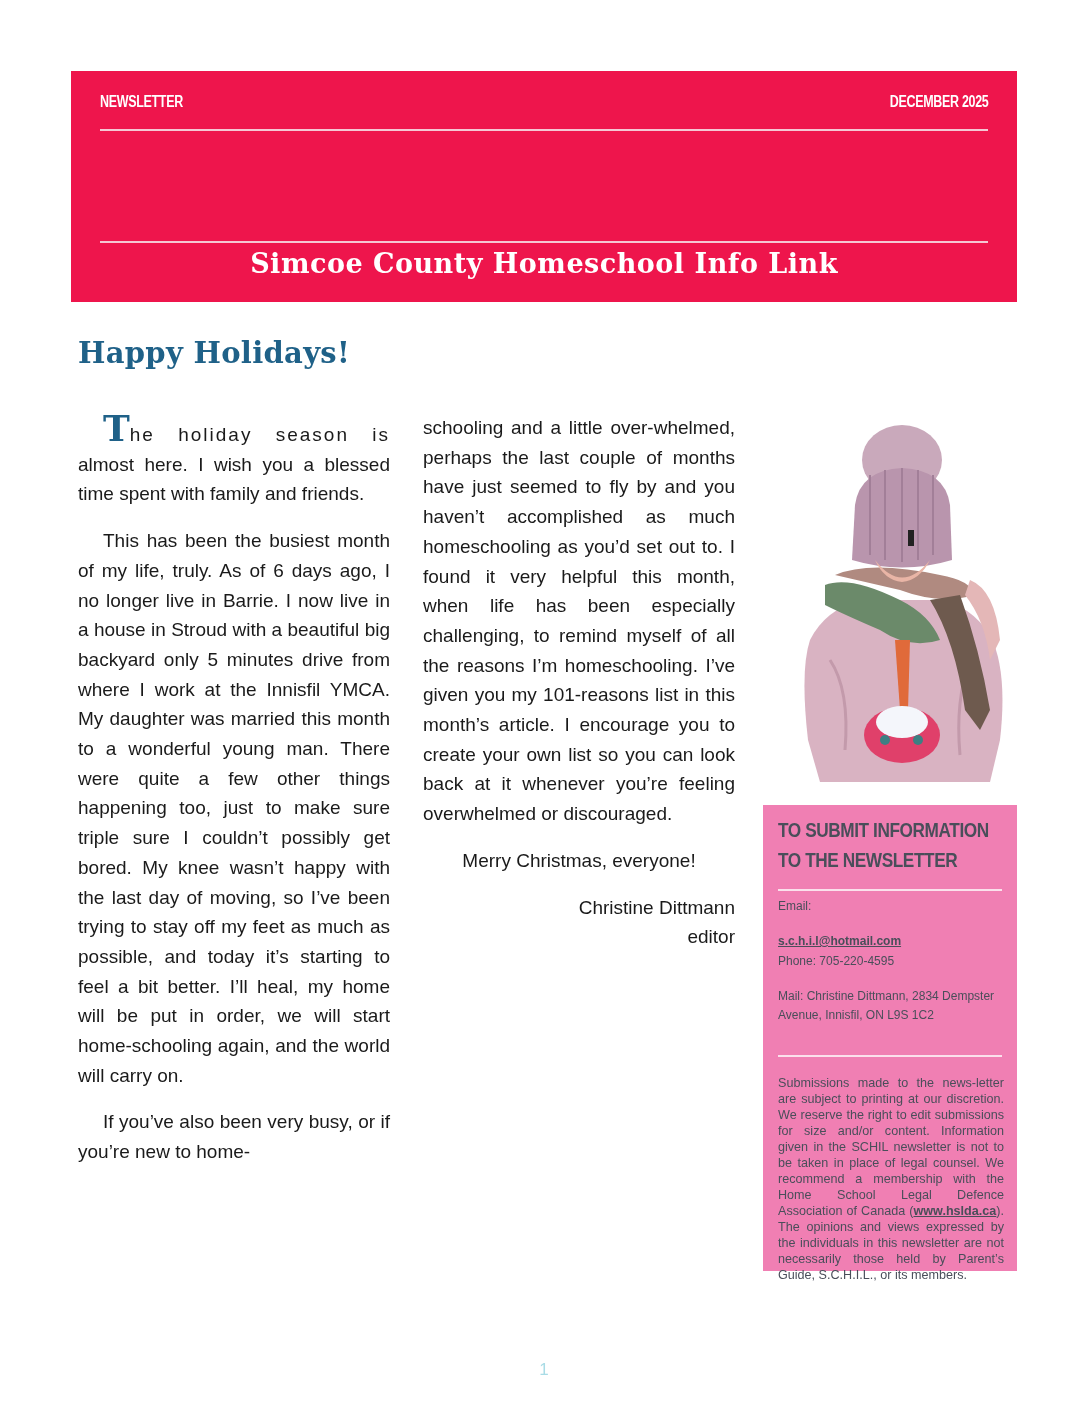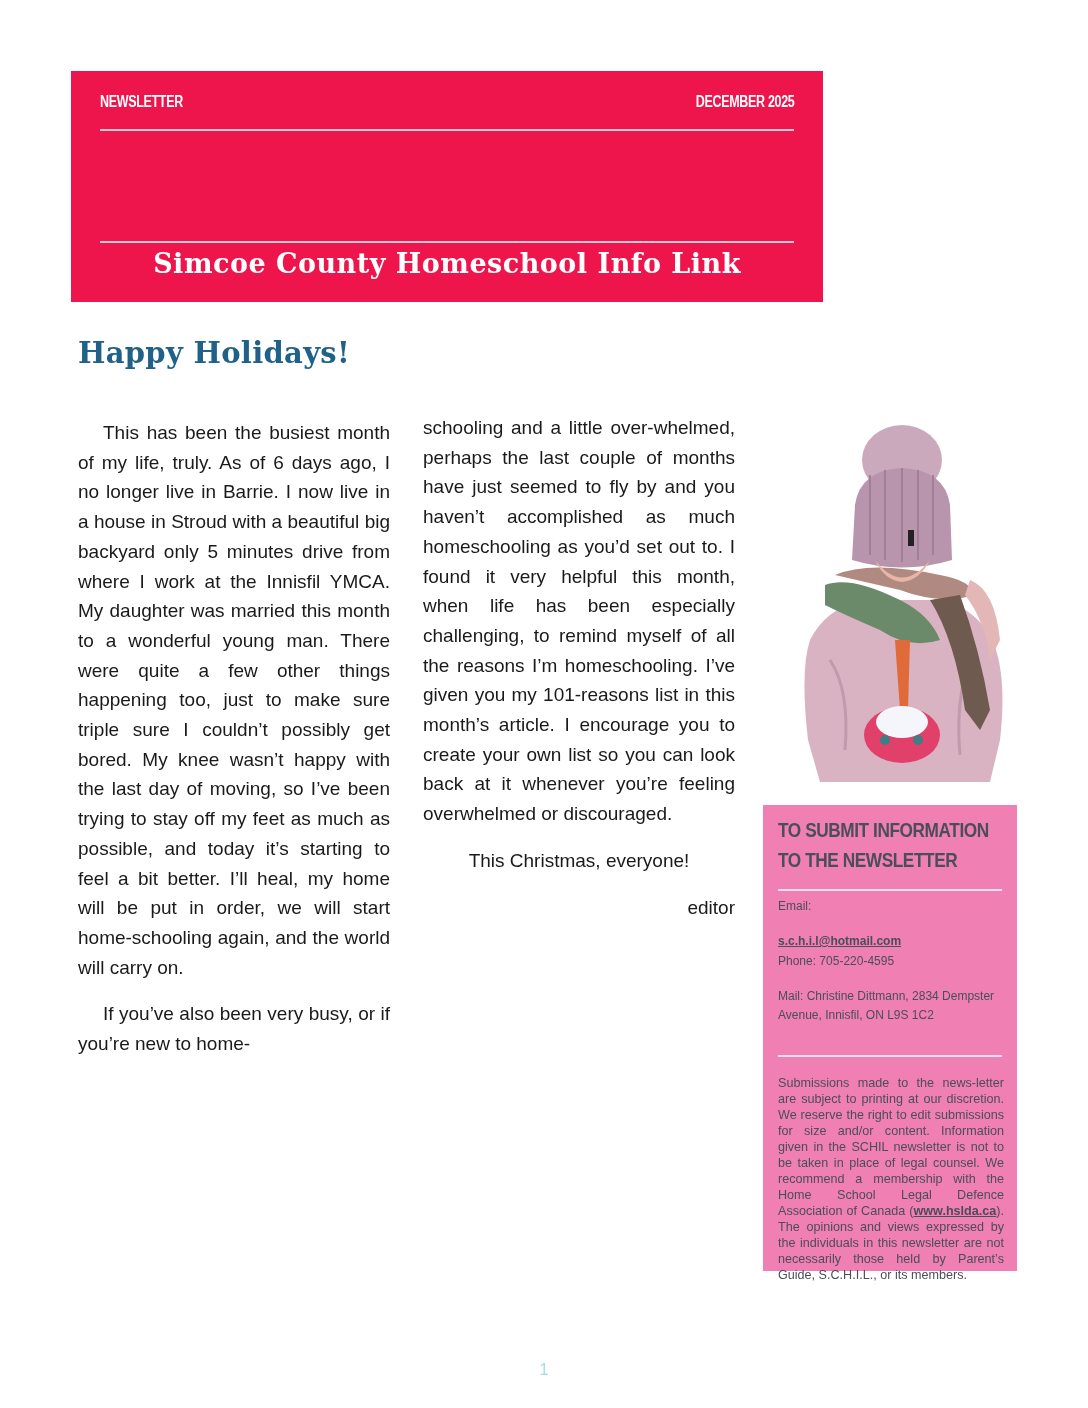--- a/index.html
+++ b/index.html
@@ -1,18 +1,18 @@
 <!DOCTYPE html>
 <html><head>
 <meta charset="utf-8">
 <style>
   html, body { margin: 0; padding: 0; background: #ffffff; }
   body { width: 1088px; height: 1408px; position: relative; overflow: hidden; font-family: "Liberation Sans", sans-serif; color: #1a1a1a; }
 
-  .masthead { position: absolute; left: 71px; top: 71px; width: 752px; height: 231px; background: #ee154c; color: #ffffff; }
+  .masthead { position: absolute; left: 71px; top: 71px; width: 946px; height: 231px; background: #ee154c; color: #ffffff; }
   .mh-left, .mh-right { position: absolute; top: 22px; font-weight: bold; font-size: 16px; letter-spacing: -0.4px; }
   .mh-left { left: 29px; transform: scaleX(0.78); transform-origin: left center; }
   .mh-right { right: 29px; transform: scaleX(0.78); transform-origin: right center; }
   .mh-rule { position: absolute; left: 29px; right: 29px; height: 2px; background: #f5c6d3; }
   .mh-rule.r1 { top: 58px; }
   .mh-rule.r2 { top: 170px; }
   .mh-title { position: absolute; left: 0; right: 0; top: 68px; text-align: center; font-family: "DejaVu Serif", serif; font-weight: bold; font-size: 74px; letter-spacing: 1px; line-height: 90px; }
   .mh-sub { position: absolute; left: 0; right: 0; top: 177px; text-align: center; font-family: "DejaVu Serif", serif; font-weight: bold; font-size: 27px; letter-spacing: 0.5px; }
 
   .headline { position: absolute; left: 78px; top: 336px; font-family: "DejaVu Serif", serif; font-weight: bold; font-size: 29px; color: #1f6188; letter-spacing: 0.3px; margin: 0; }
@@ -51,27 +51,32 @@
   <span class="mh-left">NEWSLETTER</span>
   <span class="mh-right">DECEMBER 2025</span>
   <div class="mh-rule r1"></div>
   <div class="mh-rule r2"></div>
   <div class="mh-sub">Simcoe County Homeschool Info Link</div>
 </header>
 
 <h1 class="headline">Happy Holidays!</h1>
 
 <div class="col col1">
+  <p style="text-indent:25px;">
+    <span class="dropcap">T</span><span class="first-line-spaced">he holiday season is</span>
+    <span>almost here. I wish you a blessed time spent with family and friends.</span>
+  </p>
   <p>This has been the busiest month of my life, truly. As of 6 days ago, I no longer live in Barrie. I now live in a house in Stroud with a beautiful big backyard only 5 minutes drive from where I work at the Innisfil YMCA. My daughter was married this month to a wonderful young man. There were quite a few other things happening too, just to make sure triple sure I couldn’t possibly get bored. My knee wasn’t happy with the last day of moving, so I’ve been trying to stay off my feet as much as possible, and today it’s starting to feel a bit better. I’ll heal, my home will be put in order, we will start home-schooling again, and the world will carry on.</p>
   <p>If you’ve also been very busy, or if you’re new to home-</p>
 </div>
 
 <div class="col col2">
   <p class="cont">schooling and a little over-whelmed, perhaps the last couple of months have just seemed to fly by and you haven’t accomplished as much homeschooling as you’d set out to. I found it very helpful this month, when life has been especially challenging, to remind myself of all the reasons I’m homeschooling. I’ve given you my 101-reasons list in this month’s article. I encourage you to create your own list so you can look back at it whenever you’re feeling overwhelmed or discouraged.</p>
-  <p class="center">This Christmas, everyone!</p>
+  <p class="center">Merry Christmas, everyone!</p>
+  <p class="right">Christine Dittmann</p>
   <p class="right">editor</p>
 </div>
 
 <svg class="photo" viewBox="0 0 220 380" aria-label="Child in pink winter coat, knit hat and scarf holding snow in mittens">
 
   <path d="M20 230 Q10 260 18 330 L30 372 L200 372 L210 330 Q218 260 200 225 Q180 195 150 190 L70 190 Q35 200 20 230 Z" fill="#d9b3c2"></path>
   <path d="M40 250 Q60 280 55 340" stroke="#c39aab" stroke-width="3" fill="none"></path>
   <path d="M180 250 Q165 290 170 345" stroke="#c39aab" stroke-width="3" fill="none"></path>
 
   <path d="M35 175 Q60 165 110 190 Q140 205 150 230 Q120 240 90 220 Q55 205 35 195 Z" fill="#6b8a6a"></path>

